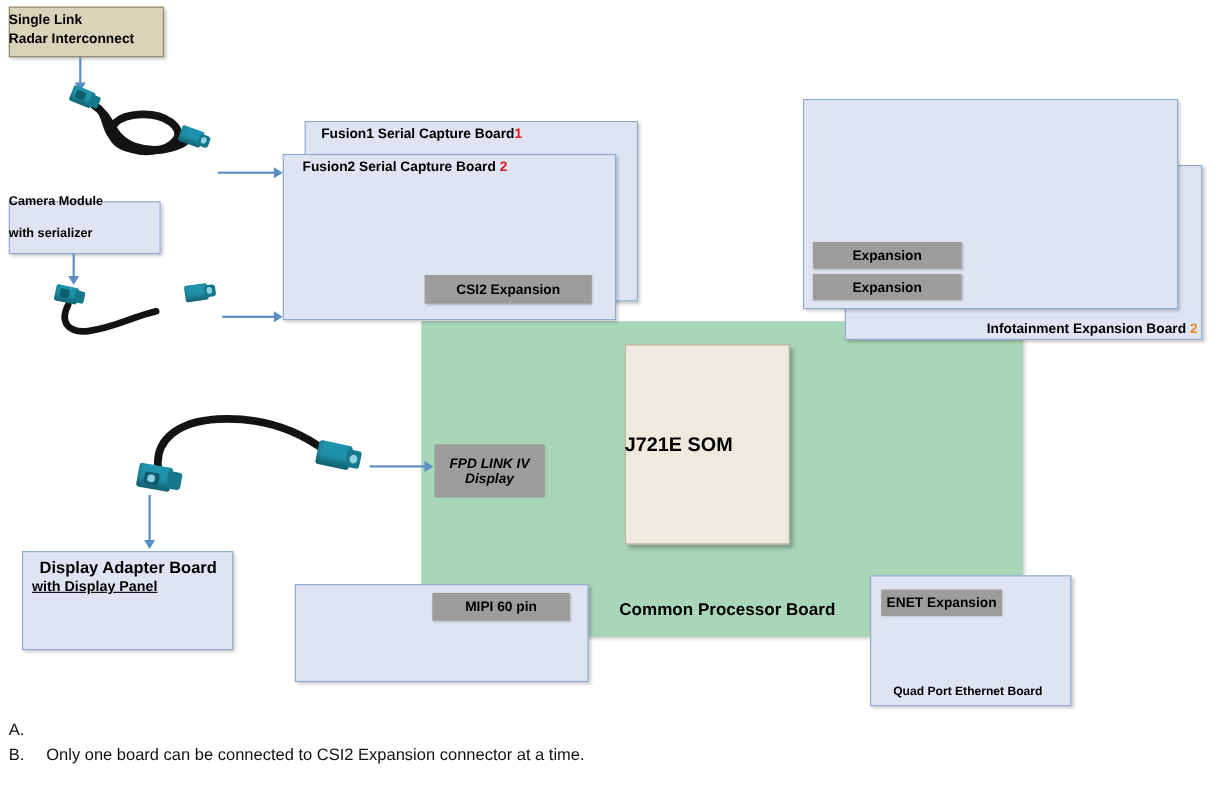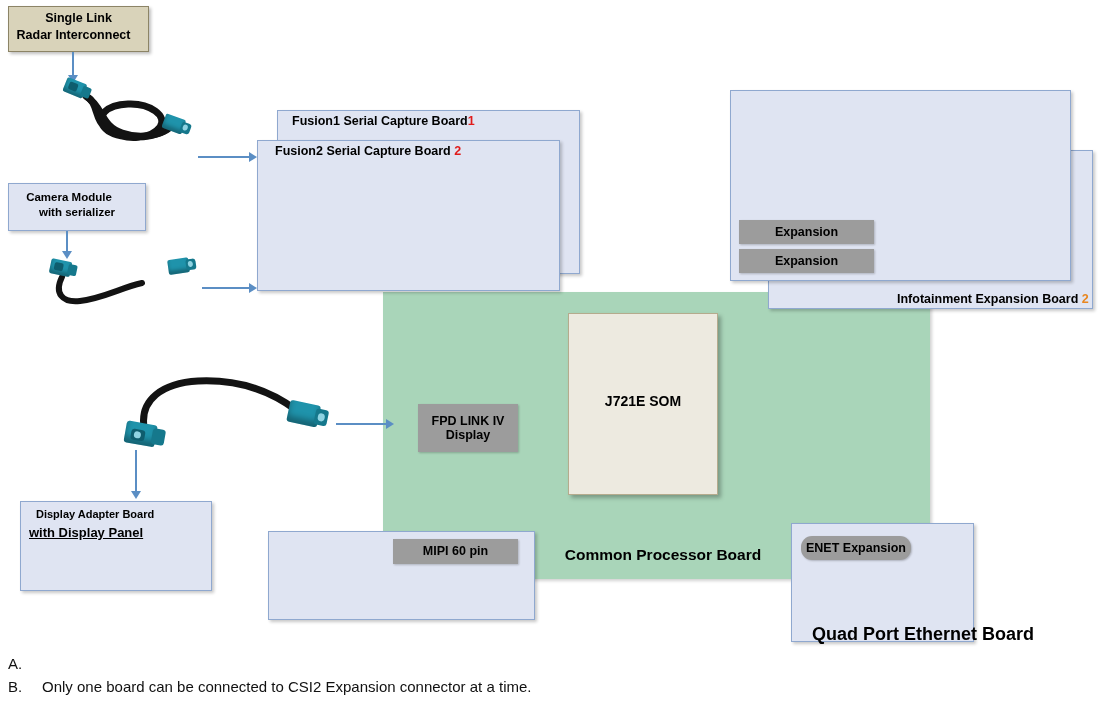--- a/index.html
+++ b/index.html
@@ -46,21 +46,21 @@
     line-height:1.15;
   }
 
   .lbl{
     position:absolute;
     color:#000;
     font-weight:bold;
     line-height:1.25;
     white-space:nowrap;
   }
-  .lbl-center{text-align:center;}
+  .lbl-center{text-align:left;}
   .mark-red{color:#e01b1b;}
   .mark-orange{color:#e8861f;}
 
   
   .arrow-line{position:absolute;background:#5b8ec4;}
   .arrow-h{height:2px;}
   .arrow-v{width:2px;}
   .arrow-head{position:absolute;width:0;height:0;}
   .ah-right{border-top:5px solid transparent;border-bottom:5px solid transparent;border-left:8px solid #5b8ec4;}
   .ah-down{border-left:5px solid transparent;border-right:5px solid transparent;border-top:8px solid #5b8ec4;}
@@ -79,21 +79,21 @@
 </style>
 </head>
 <body>
 
 <div id="stage">
 
   <div class="box board-green" style="left:383px;top:292px;width:547px;height:287px;"></div>
   <div class="lbl lbl-center" style="left:563px;top:545px;width:200px;font-size:15.5px;">Common Processor Board</div>
 
   <div class="box som" style="left:568px;top:313px;width:150px;height:182px;"></div>
-  <div class="lbl lbl-center" style="left:568px;top:393px;width:150px;font-size:14px;">J721E SOM</div>
+  <div class="lbl lbl-center" style="left:568px;top:393px;width:150px;font-size:18px;">J721E SOM</div>
 
   <div class="box board-tan" style="left:8px;top:6px;width:141px;height:46px;"></div>
   <div class="lbl lbl-center" style="left:8px;top:11px;width:141px;font-size:12.5px;">Single Link</div>
   <div class="lbl lbl-center" style="left:8px;top:28px;width:131px;font-size:12.5px;">Radar Interconnect</div>
 
   <div class="arrow-line arrow-v" style="left:72px;top:52px;height:25px;"></div>
   <div class="arrow-head ah-down" style="left:68px;top:75px;"></div>
 
   <div class="cable" style="position:absolute;left:0;top:0;width:1100px;height:714px;pointer-events:none;">
     <svg width="1100" height="714" aria-hidden="true">
@@ -115,21 +115,21 @@
     <div style="position:absolute;left:0;top:3px;width:21px;height:15px;background:#1f93ab;border-radius:2px;
                 box-shadow:inset 0 -4px 4px rgba(0,0,0,.3);"></div>
     <div style="position:absolute;left:18px;top:5px;width:10px;height:11px;background:#15788c;border-radius:3px;"></div>
     <div style="position:absolute;left:20px;top:7px;width:5px;height:6px;background:#8fd3e2;border-radius:50%;"></div>
   </div>
 
   <div class="arrow-line arrow-h" style="left:198px;top:156px;width:52px;"></div>
   <div class="arrow-head ah-right" style="left:249px;top:152px;"></div>
 
   <div class="box board-blue" style="left:8px;top:183px;width:138px;height:48px;"></div>
-  <div class="lbl lbl-center" style="left:8px;top:190px;width:122px;font-size:11.5px;">Camera Module</div>
+  <div class="lbl lbl-center" style="left:8px;top:176px;width:122px;font-size:11.5px;">Camera Module</div>
   <div class="lbl lbl-center" style="left:8px;top:205px;width:138px;font-size:11.5px;">with serializer</div>
 
   <div class="arrow-line arrow-v" style="left:66px;top:231px;height:22px;"></div>
   <div class="arrow-head ah-down" style="left:62px;top:251px;"></div>
 
   <div class="cable" style="position:absolute;left:0;top:0;width:1100px;height:714px;pointer-events:none;">
     <svg width="1100" height="714" aria-hidden="true">
       <path d="M 62,277 C 54,293 62,303 80,301 C 104,298 120,288 142,283" fill="none" stroke="#131313" stroke-width="6" stroke-linecap="round"></path>
     </svg>
   </div>
@@ -154,32 +154,33 @@
   <div class="box board-blue" style="left:277px;top:110px;width:303px;height:164px;"></div>
   <div class="lbl" style="left:292px;top:114px;font-size:12.5px;">
     <span>Fusion1 Serial Capture Board</span><span class="mark-red">1</span>
   </div>
 
   <div class="box board-blue" style="left:257px;top:140px;width:303px;height:151px;"></div>
   <div class="lbl" style="left:275px;top:144px;font-size:12.5px;">
     <span>Fusion2 Serial Capture Board</span>&nbsp;<span class="mark-red">2</span>
   </div>
 
+  <div class="box chip" style="left:386px;top:250px;width:152px;height:26px;font-size:12.5px;">CSI2 Expansion</div>
 
   <div class="box board-blue" style="left:768px;top:150px;width:325px;height:159px;"></div>
   <div class="lbl" style="left:897px;top:292px;font-size:12.5px;">
     <span>Infotainment Expansion Board</span>&nbsp;<span class="mark-orange">2</span>
   </div>
 
   <div class="box board-blue" style="left:730px;top:90px;width:341px;height:191px;"></div>
 
   <div class="box chip" style="left:739px;top:220px;width:135px;height:24px;font-size:12.5px;">Expansion</div>
   <div class="box chip" style="left:739px;top:249px;width:135px;height:24px;font-size:12.5px;">Expansion</div>
 
-  <div class="box chip" style="left:418px;top:404px;width:100px;height:48px;font-size:12.5px;flex-direction:column;">
+  <div class="box chip" style="left:395px;top:404px;width:100px;height:48px;font-size:12.5px;flex-direction:column;font-style:italic;">
     <span>FPD LINK IV</span>
     <span>Display</span>
   </div>
 
   <div class="cable" style="position:absolute;left:0;top:0;width:1100px;height:714px;pointer-events:none;">
     <svg width="1100" height="714" aria-hidden="true">
       <path d="M 144,427 C 140,400 162,383 198,381 C 240,379 272,392 296,410" fill="none" stroke="#131313" stroke-width="7" stroke-linecap="round"></path>
     </svg>
   </div>
 
@@ -198,29 +199,29 @@
     <div style="position:absolute;left:30px;top:11px;width:7px;height:8px;background:#8fd3e2;border-radius:50%;"></div>
   </div>
 
   <div class="arrow-line arrow-h" style="left:336px;top:423px;width:51px;"></div>
   <div class="arrow-head ah-right" style="left:386px;top:419px;"></div>
 
   <div class="arrow-line arrow-v" style="left:135px;top:450px;height:44px;"></div>
   <div class="arrow-head ah-down" style="left:131px;top:491px;"></div>
 
   <div class="box board-blue" style="left:20px;top:501px;width:192px;height:90px;"></div>
-  <div class="lbl" style="left:36px;top:508px;font-size:11px;text-align:center;">Display Adapter Board</div>
+  <div class="lbl" style="left:36px;top:508px;font-size:15px;text-align:center;">Display Adapter Board</div>
   <div class="lbl" style="left:29px;top:525px;font-size:13px;text-decoration:underline;">with Display Panel</div>
 
   <div class="box board-blue" style="left:268px;top:531px;width:267px;height:89px;"></div>
   <div class="box chip" style="left:393px;top:539px;width:125px;height:25px;font-size:12.5px;">MIPI 60 pin</div>
 
   <div class="box board-blue" style="left:791px;top:523px;width:183px;height:119px;"></div>
-  <div class="box chip" style="left:801px;top:536px;width:110px;height:24px;font-size:12.5px;border-radius:11px;">ENET Expansion</div>
-  <div class="lbl" style="left:812px;top:623px;font-size:18px;">Quad Port Ethernet Board</div>
+  <div class="box chip" style="left:801px;top:536px;width:110px;height:24px;font-size:12.5px;">ENET Expansion</div>
+  <div class="lbl" style="left:812px;top:623px;font-size:11px;">Quad Port Ethernet Board</div>
 
   <div class="notes">
     <div class="note-row">
       <div class="note-key">A.</div>
     </div>
     <div class="note-row">
       <div class="note-key">B.</div>
       <div class="note-text">Only one board can be connected to CSI2 Expansion connector at a time.</div>
     </div>
   </div>

